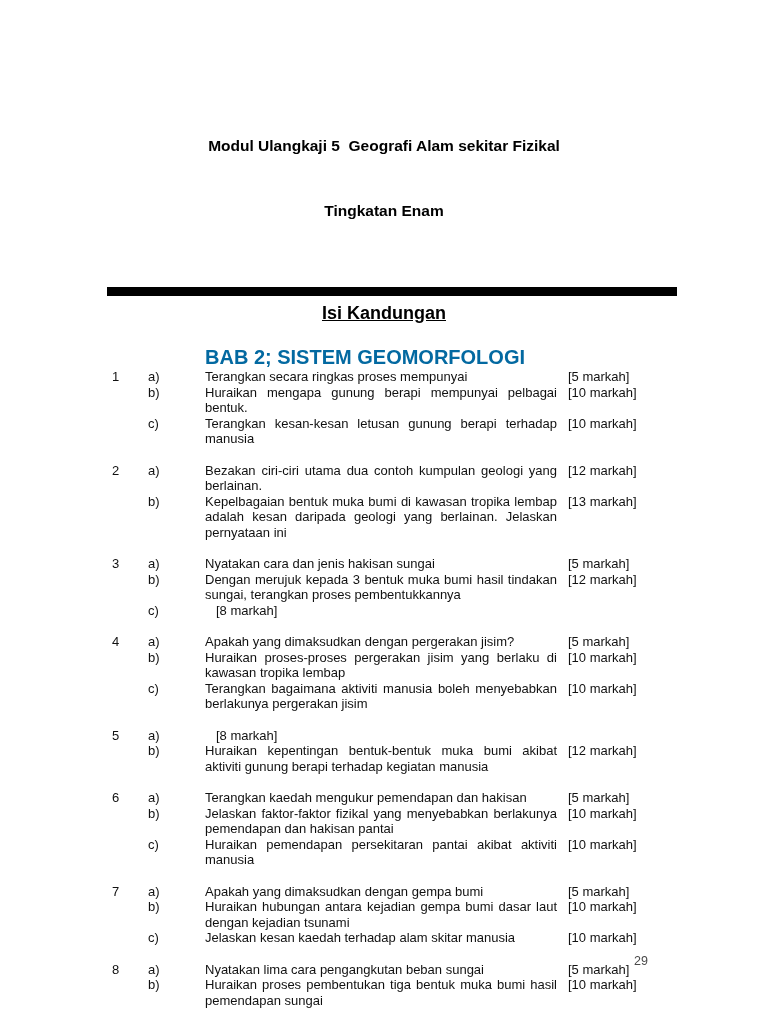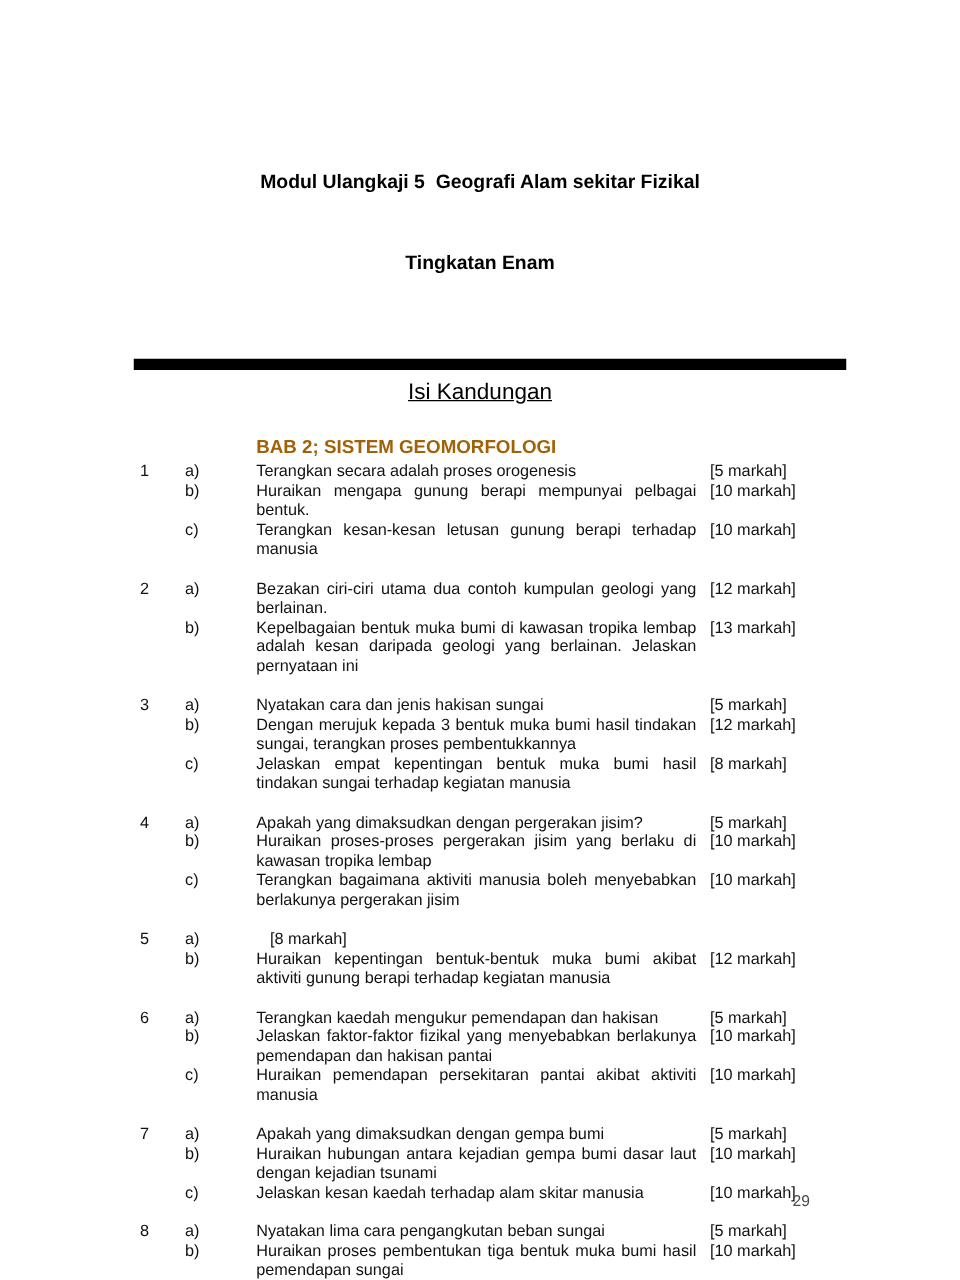--- a/index.html
+++ b/index.html
@@ -23,32 +23,32 @@
   }
   .rule {
     height: 9px;
     background: #000000;
     width: 570px;
     margin: 23px 0 0 107px;
   }
   .section-title {
     margin-top: 5px;
     text-align: center;
-    font-weight: normal;
+    font-weight: bold;
     font-size: 18px;
     line-height: 24px;
     text-decoration: underline;
     color: #000000;
   }
   .chapter-heading {
     margin: 24px 0 3px 205px;
     font-weight: bold;
-    font-size: 15px;
+    font-size: 20px;
     line-height: 17px;
-    color: #a16207;
+    color: #0369a1;
   }
   .questions { margin-left: 112px; }
   .question {
     display: flex;
     margin-bottom: 16px;
     font-size: 13px;
     line-height: 15.5px;
   }
   .qnum { width: 36px; flex: none; }
   .subitems { flex: none; width: 535px; }
@@ -78,21 +78,21 @@
   <div class="section-title">Isi Kandungan</div>
 
   <div class="chapter-heading">BAB 2; SISTEM GEOMORFOLOGI</div>
 
   <div class="questions" id="questions">
   <div class="question">
     <div class="qnum">1</div>
     <div class="subitems">
   <div class="subitem">
     <div class="qletter">a)</div>
-    <div class="qtext">Terangkan secara adalah proses orogenesis</div>
+    <div class="qtext">Terangkan secara ringkas proses mempunyai</div>
     <div class="qmarks">[5 markah]</div>
   </div>
 
   <div class="subitem">
     <div class="qletter">b)</div>
     <div class="qtext">Huraikan mengapa gunung berapi mempunyai pelbagai bentuk.</div>
     <div class="qmarks">[10 markah]</div>
   </div>
 
   <div class="subitem">
@@ -130,21 +130,20 @@
   </div>
 
   <div class="subitem">
     <div class="qletter">b)</div>
     <div class="qtext">Dengan merujuk kepada 3 bentuk muka bumi hasil tindakan sungai, terangkan proses pembentukkannya</div>
     <div class="qmarks">[12 markah]</div>
   </div>
 
   <div class="subitem">
     <div class="qletter">c)</div>
-    <div class="qtext">Jelaskan empat kepentingan bentuk muka bumi hasil tindakan sungai terhadap kegiatan manusia</div>
     <div class="qmarks">[8 markah]</div>
   </div>
 </div>
   </div>
 
   <div class="question">
     <div class="qnum">4</div>
     <div class="subitems">
   <div class="subitem">
     <div class="qletter">a)</div>

